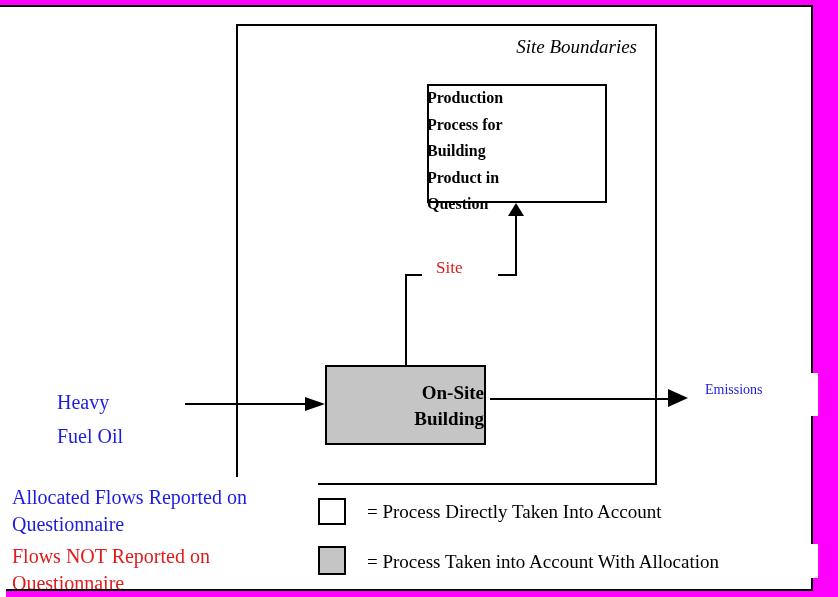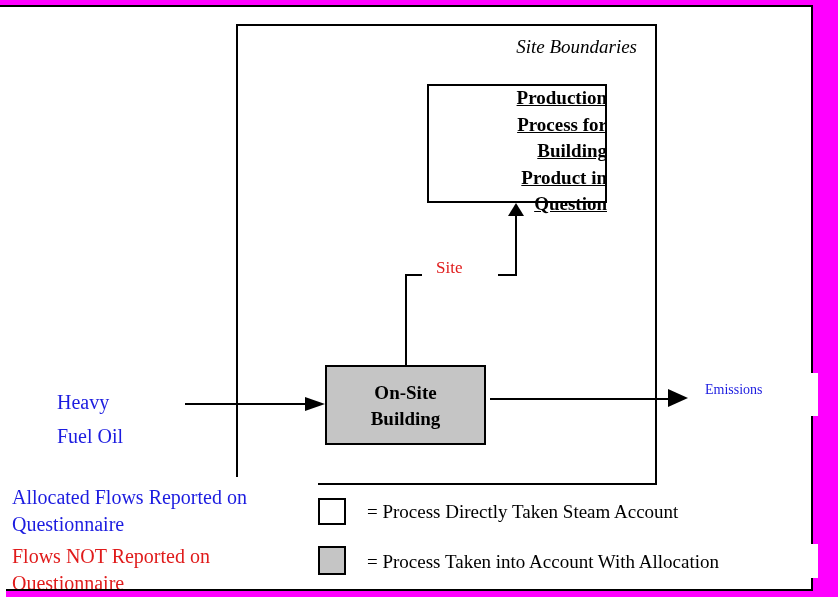--- a/index.html
+++ b/index.html
@@ -20,38 +20,38 @@
 
   
   .boundary-box{left:236px; top:24px; width:421px; height:461px;
     border:2px solid #000; box-sizing:border-box; z-index:1; background:transparent;}
   .boundary-label{left:420px; top:36px; width:217px; text-align:right;
     font-style:italic; font-size:19px; z-index:2;}
 
   
   .production-box{left:427px; top:84px; width:180px; height:119px;
     border:2px solid #000; box-sizing:border-box; background:#fff; z-index:2;}
-  .production-text{left:427px; top:85px; width:180px; text-align:right;
-    font-weight:bold; font-size:19px; line-height:26.5px; z-index:3;text-decoration:underline;}
+  .production-text{left:427px; top:85px; width:180px; text-align:left;
+    font-weight:bold; font-size:16px; line-height:26.5px; z-index:3;}
   .production-text span{display:block;}
 
   
   .steam-arrowhead{left:508px; top:203px; width:0; height:0; z-index:2;
     border-left:8px solid transparent; border-right:8px solid transparent;
     border-bottom:13px solid #000;}
   .steam-line-v-right{left:515px; top:215px; width:2px; height:61px; z-index:2;}
   .steam-line-h-right{left:498px; top:274px; width:19px; height:2px; z-index:2;}
   .steam-line-h-left {left:405px; top:274px; width:17px; height:2px; z-index:2;}
   .steam-line-v-left {left:405px; top:274px; width:2px; height:91px; z-index:2;}
   .steam-label{left:436px; top:258px; color:var(--red); font-size:17px; z-index:3;}
 
   
   .utilities-box{left:325px; top:365px; width:161px; height:80px;
     border:2px solid #000; box-sizing:border-box; background:var(--gray);
-    text-align:center; font-weight:bold; font-size:19px; line-height:26px;
+    text-align:right; font-weight:bold; font-size:19px; line-height:26px;
     padding-top:0; z-index:2;}
   .utilities-box .pad{padding-top:13px;}
   .utilities-box span{display:block;}
 
   
   .hfo-label{left:57px; top:382px; color:var(--blue); font-size:20px; line-height:27px; z-index:2;}
   .hfo-label span{display:block;margin-top:7px;}
   .hfo-line{left:185px; top:403px; width:122px; height:2px; z-index:2;}
   .hfo-arrowhead{left:305px; top:397px; width:0; height:0; z-index:2;
     border-top:7px solid transparent; border-bottom:7px solid transparent;
@@ -129,21 +129,21 @@
   <div class="abs allocated-note">
     <span>Allocated Flows Reported on</span>
     <span>Questionnaire</span>
   </div>
   <div class="abs flows-not-note">
     <span>Flows NOT Reported on</span>
     <span>Questionnaire</span>
   </div>
 
   <div class="abs legend-swatch-white"></div>
-  <div class="abs legend-label-1">= Process Directly Taken Steam Account</div>
+  <div class="abs legend-label-1">= Process Directly Taken Into Account</div>
   <div class="abs legend-row-2">
     <div class="legend-swatch-gray"></div>
     <div class="legend-label-2">= Process Taken into Account With Allocation</div>
   </div>
 
   <div class="abs frame-top-bar"></div>
   <div class="line frame-top-line"></div>
   <div class="abs frame-right-bar"></div>
   <div class="line frame-right-line"></div>
   <div class="line frame-bottom-line"></div>

